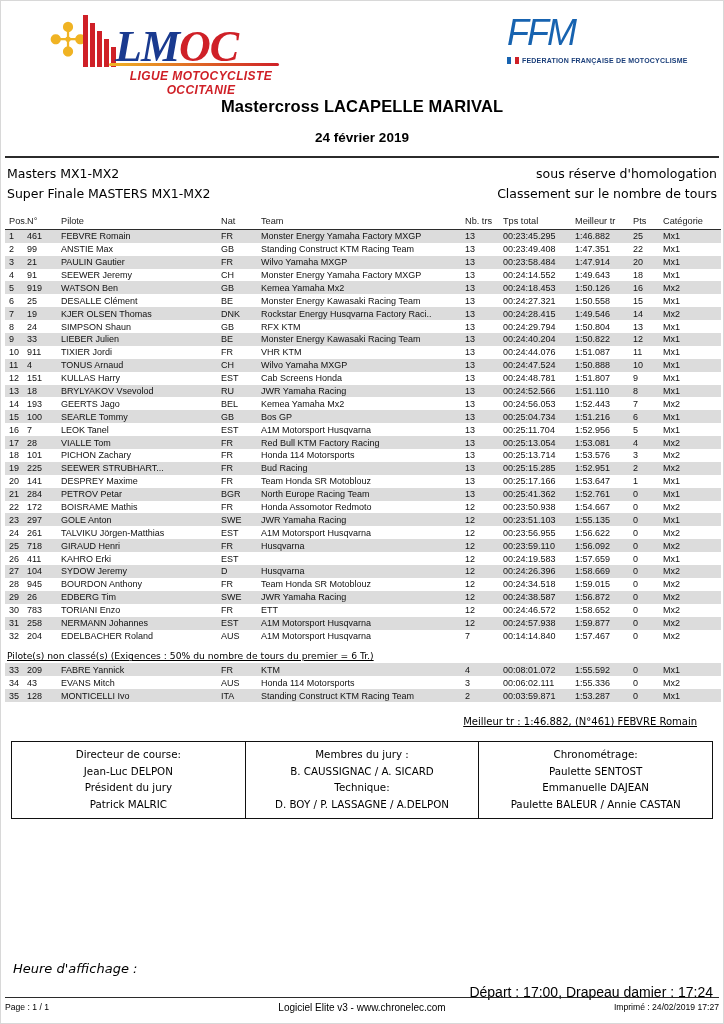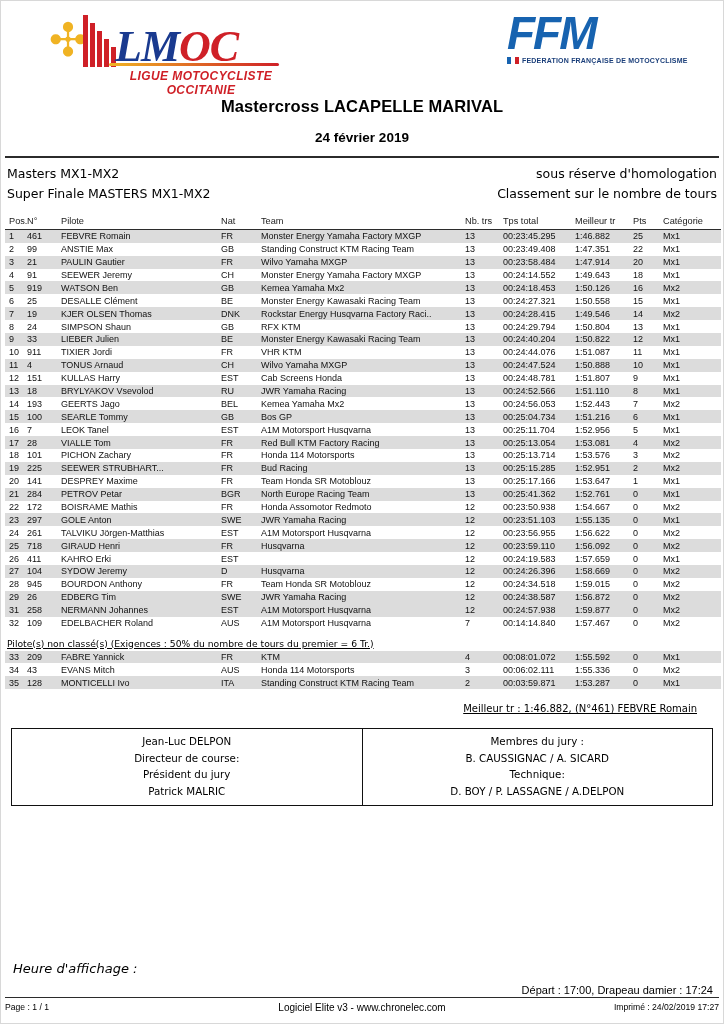--- a/index.html
+++ b/index.html
@@ -103,22 +103,22 @@
   .ffm {
     position: absolute;
     left: 506px;
     top: 10px;
     width: 190px;
     height: 62px;
   }
   .ffm-word {
     font-family: "Liberation Sans", sans-serif;
     font-style: italic;
-    font-weight: bold;
-    font-size: 46px;
+    font-weight: normal;
+    font-size: 36px;
     line-height: 44px;
     color: #1763b0;
     letter-spacing: -2px;
   }
   .ffm-sub {
     margin-top: 2px;
     font-size: 7px;
     font-weight: bold;
     letter-spacing: 0.2px;
     color: #1b3f7a;
@@ -262,21 +262,21 @@
     left: 12px;
     top: 960px;
     font-size: 13px;
     font-style: italic;
     font-family: "DejaVu Sans", sans-serif;
   }
   .depart {
     position: absolute;
     right: 10px;
     top: 983px;
-    font-size: 11px;
+    font-size: 14px;
   }
   .foot-rule {
     position: absolute;
     left: 4px;
     right: 4px;
     top: 996px;
     border-top: 1.4px solid #2b2b2b;
   }
   .foot {
     position: absolute;
@@ -693,35 +693,47 @@
           <td class="c-num">26</td>
           <td class="c-pilot">EDBERG Tim</td>
           <td class="c-nat">SWE</td>
           <td class="c-team">JWR Yamaha Racing</td>
           <td class="c-laps">12</td>
           <td class="c-total">00:24:38.587</td>
           <td class="c-best">1:56.872</td>
           <td class="c-pts">0</td>
           <td class="c-cat">Mx2</td>
         </tr>
+        <tr class="even">
+          <td class="c-pos">30</td>
+          <td class="c-num">783</td>
+          <td class="c-pilot">TORIANI Enzo</td>
+          <td class="c-nat">FR</td>
+          <td class="c-team">ETT</td>
+          <td class="c-laps">12</td>
+          <td class="c-total">00:24:46.572</td>
+          <td class="c-best">1:58.652</td>
+          <td class="c-pts">0</td>
+          <td class="c-cat">Mx2</td>
+        </tr>
         <tr class="odd">
           <td class="c-pos">31</td>
           <td class="c-num">258</td>
           <td class="c-pilot">NERMANN Johannes</td>
           <td class="c-nat">EST</td>
           <td class="c-team">A1M Motorsport Husqvarna</td>
           <td class="c-laps">12</td>
           <td class="c-total">00:24:57.938</td>
           <td class="c-best">1:59.877</td>
           <td class="c-pts">0</td>
           <td class="c-cat">Mx2</td>
         </tr>
         <tr class="even">
           <td class="c-pos">32</td>
-          <td class="c-num">109</td>
+          <td class="c-num">204</td>
           <td class="c-pilot">EDELBACHER Roland</td>
           <td class="c-nat">AUS</td>
           <td class="c-team">A1M Motorsport Husqvarna</td>
           <td class="c-laps">7</td>
           <td class="c-total">00:14:14.840</td>
           <td class="c-best">1:57.467</td>
           <td class="c-pts">0</td>
           <td class="c-cat">Mx2</td>
         </tr>
       </tbody>
@@ -766,31 +778,37 @@
           <td class="c-pts">0</td>
           <td class="c-cat">Mx1</td>
         </tr>
       </tbody>
   </table>
 
   <div class="bestlap">Meilleur tr : 1:46.882, (N°461) FEBVRE Romain</div>
 
   <div class="officials">
     <div class="off-col">
+      <div>Directeur de course:</div>
       <div>Jean-Luc DELPON</div>
-      <div>Directeur de course:</div>
       <div>Président du jury</div>
       <div>Patrick MALRIC</div>
     </div>
     <div class="off-col">
       <div>Membres du jury :</div>
       <div>B. CAUSSIGNAC / A. SICARD</div>
       <div>Technique:</div>
       <div>D. BOY / P. LASSAGNE / A.DELPON</div>
     </div>
+    <div class="off-col">
+      <div>Chronométrage:</div>
+      <div>Paulette SENTOST</div>
+      <div>Emmanuelle DAJEAN</div>
+      <div>Paulette BALEUR / Annie CASTAN</div>
+    </div>
   </div>
 
   <div class="heure">Heure d'affichage :</div>
   <div class="depart">Départ : 17:00, Drapeau damier : 17:24</div>
   <div class="foot-rule"></div>
   <div class="foot">
     <div>Page : 1 / 1</div>
     <div class="foot-mid">Logiciel Elite v3 - www.chronelec.com</div>
     <div>Imprimé : 24/02/2019 17:27</div>
   </div>

